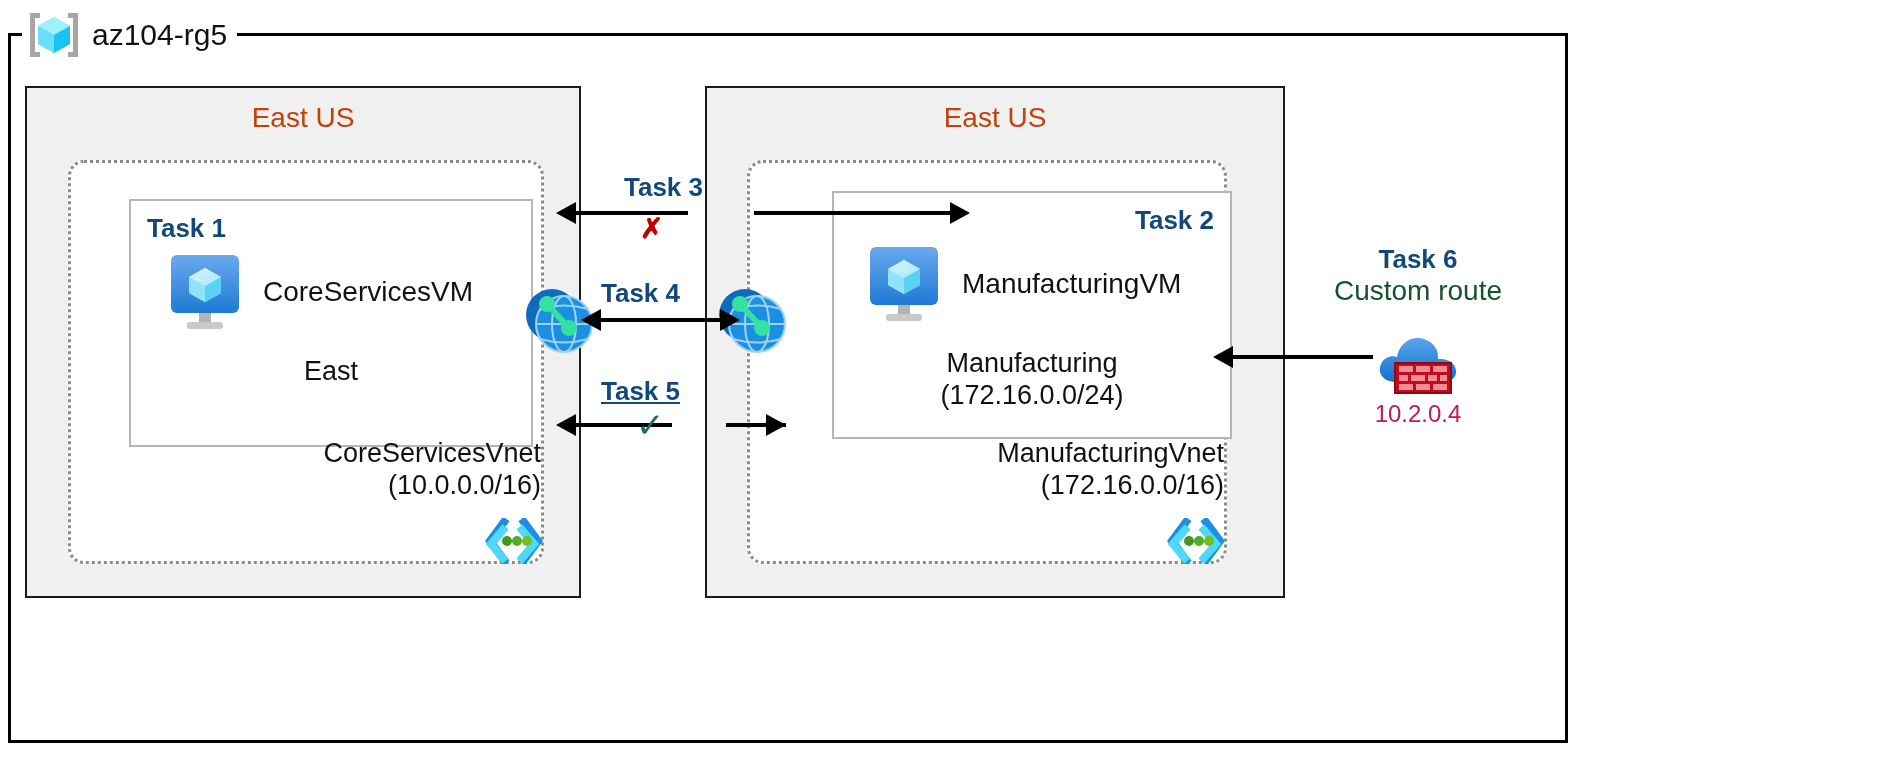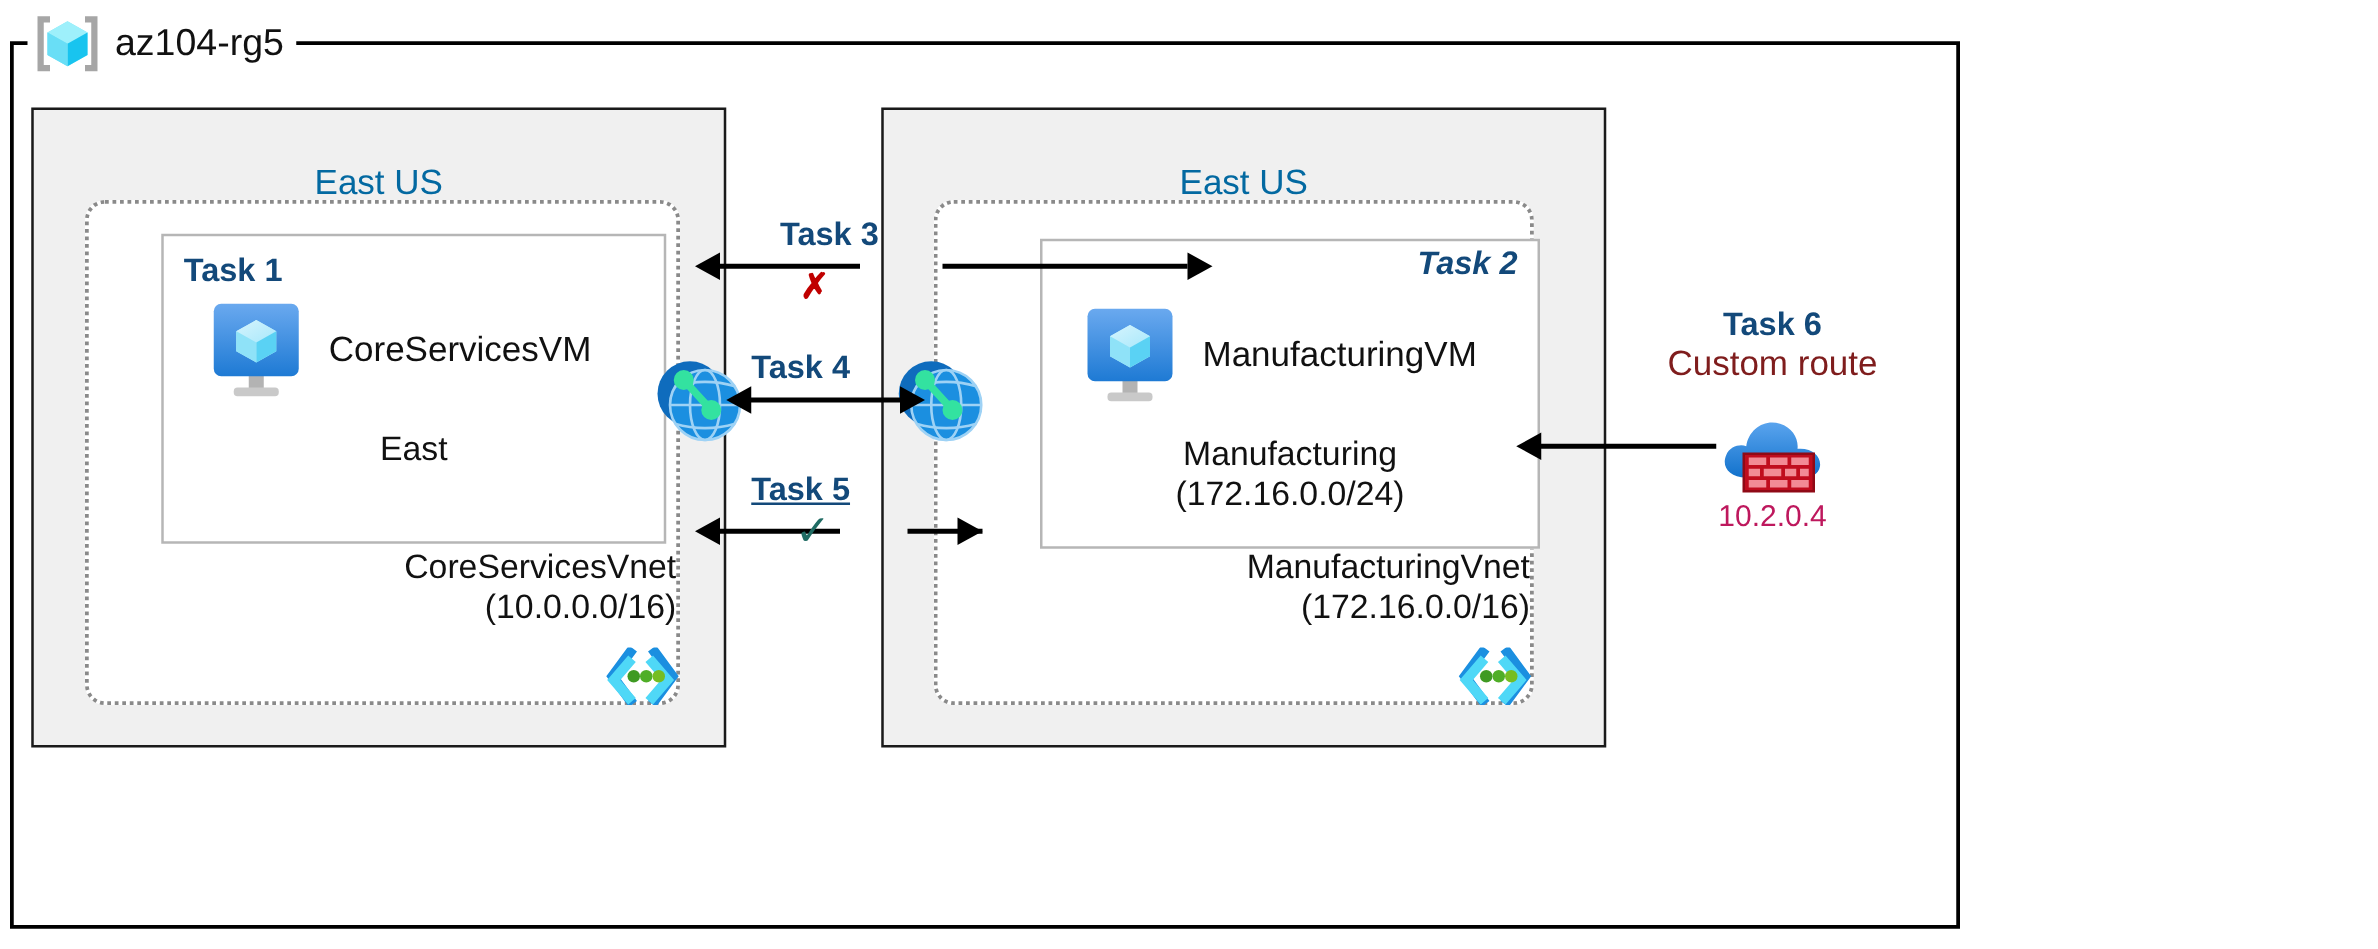--- a/index.html
+++ b/index.html
@@ -59,22 +59,21 @@
   }
   #region-left  { left: 25px;  top: 86px; width: 556px; height: 512px; }
   #region-right { left: 705px; top: 86px; width: 580px; height: 512px; }
   .region-title {
     position: absolute;
     top: 14px;
     left: 0;
     right: 0;
     text-align: center;
     font-size: 28px;
-    color: #0369a1;
-    margin-top: 28px;
+    color: #c2410c;
   }
 
   
   .vnet-box {
     position: absolute;
     background: #ffffff;
     border: 3px dotted #8a8a8a;
     border-radius: 16px;
     box-sizing: border-box;
   }
@@ -91,21 +90,21 @@
   #vnet-left .vnet-label  { top: 275px; }
   #vnet-right .vnet-label { top: 275px; }
 
   
   .subnet-box {
     position: absolute;
     background: #ffffff;
     border: 2px solid #b6b6b6;
     box-sizing: border-box;
   }
-  #subnet-left  { left: 58px; top: 24px; width: 404px; height: 248px; }
+  #subnet-left  { left: 58px; top: 36px; width: 404px; height: 248px; }
   #subnet-right { left: 82px; top: 28px; width: 400px; height: 248px; }
   .subnet-label {
     position: absolute;
     left: 0; right: 0;
     text-align: center;
     font-size: 27px;
     color: #111111;
     line-height: 1.18;
   }
   #subnet-left .subnet-label  { top: 155px; }
@@ -176,21 +175,21 @@
     width: 300px;
   }
   .t6-title {
     font-size: 26px;
     font-weight: bold;
     color: #13497a;
     line-height: 1.1;
   }
   .t6-sub {
     font-size: 28px;
-    color: #7f1d1d;
+    color: #14532d;
     line-height: 1.2;
   }
   .t6-ip {
     font-size: 24px;
     color: #be185d;
     line-height: 1.2;
   }
 
   .icon-abs { position: absolute; }
   svg { display: block; }
@@ -279,21 +278,21 @@
       </span>
     </div>
   </div>
 
   <div class="region-box" id="region-right">
     <div class="region-title">East US</div>
 
     <div class="vnet-box" id="vnet-right">
 
       <div class="subnet-box" id="subnet-right">
-        <div class="task-tag" style="right:16px; top:4px;font-style:italic;">Task 2</div>
+        <div class="task-tag" style="right:16px; top:14px;">Task 2</div>
 
         <div class="vm-block" style="left:28px; top:52px;">
           <span>
             <svg width="84" height="78" viewBox="0 0 84 78">
               <defs>
                 <linearGradient id="vmgrad2" x1="0" y1="0" x2="0" y2="1">
                   <stop offset="0%" stop-color="#6aa9ef"></stop>
                   <stop offset="100%" stop-color="#1e7ad4"></stop>
                 </linearGradient>
                 <linearGradient id="cubegradA2" x1="0" y1="0" x2="1" y2="1">

